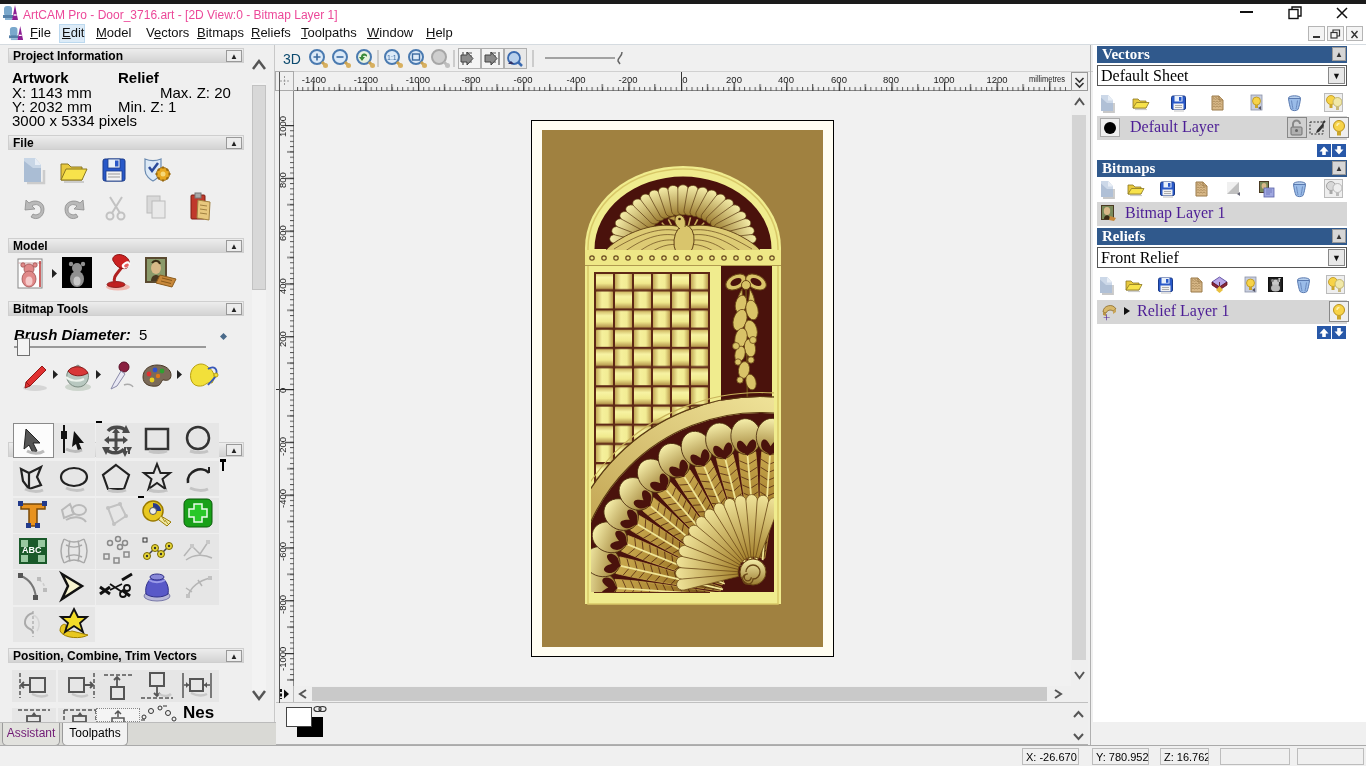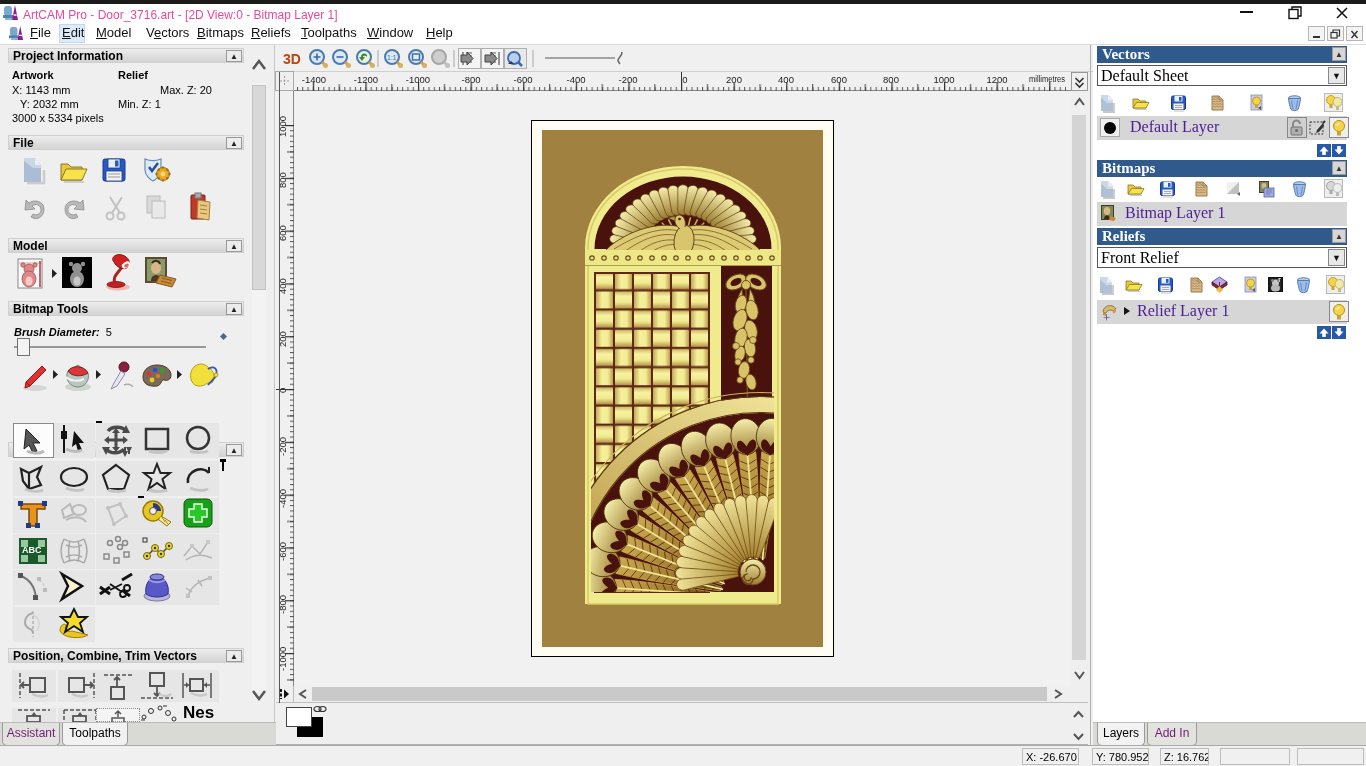--- a/index.html
+++ b/index.html
@@ -10,21 +10,21 @@
 #topstrip { left:0; top:0; width:1366px; height:4px; background:#1b1b1b; }
 #titlebar { left:0; top:4px; width:1366px; height:19px; background:#ffffff; }
 #titletext { left:23px; top:4px; font-size:12px; color:#ec4899; line-height:15px; }
 #menubar { left:0; top:23px; width:1366px; height:22px; background:#ffffff; border-bottom:1px solid #d5dbe0; }
 .menuitem { position:absolute; top:2px; font-size:13px; color:#111; }
 
 #leftpanel { left:0; top:45px; width:275px; height:677px; background:#efefef; border-right:1px solid #c8c8c8; overflow:hidden; }
 .sechdr { position:absolute; left:8px; width:236px; height:15px; background:linear-gradient(#ededed,#d3d3d3); border:1px solid #cfcfcf; }
 .sechdr span { position:absolute; left:4px; top:0px; font-size:12px; font-weight:bold; color:#000; line-height:14px; }
 .colbtn { position:absolute; right:1px; top:1px; width:16px; height:12px; background:#ececec; border:1px solid #999; font-size:8px; text-align:center; line-height:11px; color:#222; }
-.pitxt { position:absolute; font-size:11px; color:#000; white-space:nowrap; }
+.pitxt { position:absolute; font-size:15px; color:#000; white-space:nowrap; }
 .b { font-weight:bold; }
 .vbtn { position:absolute; width:41px; height:35px; background:#e6e6e6; }
 .vbtn.sel { background:#fcfcfc; border:1px solid #8a8a8a; }
 .vbtn svg { display:block; }
 .pbtn { position:absolute; width:44px; height:32px; background:#e6e6e6; }
 .pin { position:absolute; right:-8px; top:-2px; width:8px; height:13px; }
 .pin:before { content:""; position:absolute; left:0.5px; top:0; width:6.5px; height:3px; background:#000; }
 .pin:after { content:""; position:absolute; left:3px; top:3px; width:1.5px; height:9px; background:#000; }
 
 .tabstrip { top:722px; height:23px; background:#d9d9d5; border-top:1px solid #bbb; }
@@ -106,21 +106,21 @@
   </div>
   <div class="abs" id="leftpanel">
     <div class="sechdr" style="top:3px;">
         <span>Project Information</span>
         <div class="colbtn">▲</div>
       </div>
     <div class="pitxt b" style="left:12px;top:24px;">Artwork</div>
     <div class="pitxt b" style="left:118px;top:24px;">Relief</div>
     <div class="pitxt" style="left:12px;top:39px;">X: 1143 mm</div>
     <div class="pitxt" style="left:118px;top:39px;padding-left:42px;">Max. Z: 20</div>
-    <div class="pitxt" style="left:20px;top:53px;">Y: 2032 mm</div>
+    <div class="pitxt" style="left:12px;top:53px;">Y: 2032 mm</div>
     <div class="pitxt" style="left:118px;top:53px;">Min. Z: 1</div>
     <div class="pitxt" style="left:12px;top:67px;">3000 x 5334 pixels</div>
 
     <div class="sechdr" style="top:90px;">
         <span>File</span>
         <div class="colbtn">▲</div>
       </div>
 
     <svg class="abs" style="left:19px;top:111px" width="28" height="30" viewBox="0 0 28 30">
       <path d="M8 27 L25 27 L25 14" stroke="#cccccc" stroke-width="2.5" fill="none"></path>
@@ -618,21 +618,21 @@
     <svg class="abs" style="left:250px;top:640px" width="18" height="20">
         <path d="M3 6 L9 14 L15 6" stroke="#555" stroke-width="2.5" fill="none"></path>
       </svg>
   </div>
   <div class="abs tabstrip" id="lefttabs" style="left:0;width:276px;">
     <div class="tab back" style="left:2px;width:58px;">Assistant</div>
     <div class="tab" style="left:62px;width:66px;">Toolpaths</div>
   </div>
   <div class="abs" style="left:279px;top:72px;width:1px;height:631px;background:#555;z-index:5;"></div>
   <div class="abs" id="toolbar">
-    <div class="abs" style="left:7px;top:6px;font-size:14px;font-weight:bold;color:#c2410c;text-align:right;">3D</div>
+    <div class="abs" style="left:7px;top:6px;font-size:14px;font-weight:normal;color:#0c4a6e;text-align:right;">3D</div>
     <svg class="abs" style="left:31px;top:3px" width="400" height="22" viewBox="0 0 400 22">
       <g id="mag1">
         <circle cx="10" cy="9" r="7" fill="#dceaf8" stroke="#4a7ab0" stroke-width="2"></circle>
         <path d="M15 14 L19 18" stroke="#c8a050" stroke-width="3"></path>
         <circle cx="18.5" cy="17.5" r="2.5" fill="#d8b060"></circle>
         <path d="M6.5 9 L13.5 9 M10 5.5 L10 12.5" stroke="#3a6aa0" stroke-width="1.6"></path>
       </g>
       <g transform="translate(23,0)">
         <circle cx="10" cy="9" r="7" fill="#dceaf8" stroke="#4a7ab0" stroke-width="2"></circle>
         <path d="M15 14 L19 18" stroke="#c8a050" stroke-width="3"></path>
@@ -1267,24 +1267,20 @@
           <use href="#i-bulb"></use>
         </svg>
     </div>
     <svg class="abs" style="left:224px;top:281px" width="14" height="13">
         <use href="#i-uparr"></use>
       </svg>
     <svg class="abs" style="left:239px;top:281px" width="14" height="13">
         <use href="#i-dnarr"></use>
       </svg>
   </div>
-  <div class="abs tabstrip" id="righttabs" style="left:1093px;width:273px;">
-    <div class="tab" style="left:4px;width:48px;">Layers</div>
-    <div class="tab back" style="left:54px;width:50px;">Add In</div>
-  </div>
   <div class="abs" style="left:1090px;top:45px;width:1px;height:700px;background:#b0b0b0;z-index:4;"></div>
   <div class="abs" id="statusbar">
     <div class="scell" style="left:1022px;width:57px;">X: -26.670</div>
     <div class="scell" style="left:1092px;width:57px;">Y: 780.952</div>
     <div class="scell" style="left:1160px;width:49px;">Z: 16.762</div>
     <div class="scell" style="left:1220px;width:70px;"></div>
     <div class="scell" style="left:1297px;width:67px;"></div>
   </div>
 </div>
 

